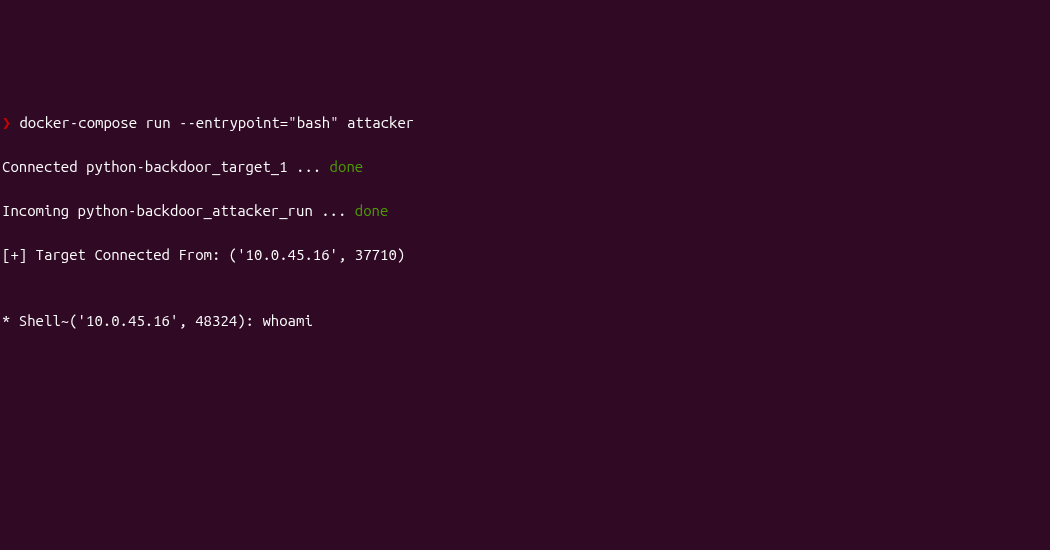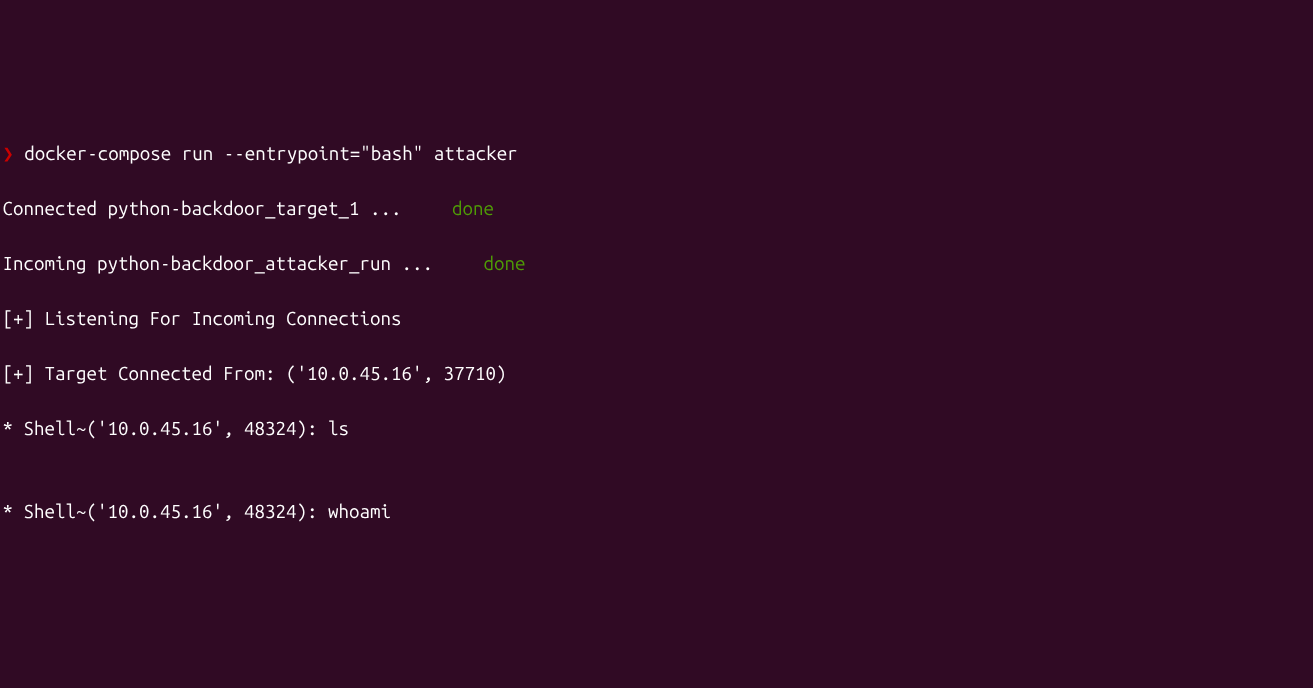--- a/index.html
+++ b/index.html
@@ -22,38 +22,35 @@
     .terminal {
       width: 100%;
       height: 100%;
     }
     .prompt-arrow {
       color: #cc0000;
       font-weight: bold;
     }
     .done {
       color: #4e9a06;
-      margin-left: 32px;
     }
     .line {
       display: block;
     }
   </style>
 </head>
 <body>
 
 
 
 <div class="terminal">
 <span class="line"><span class="prompt-arrow">❯</span><span> docker-compose run --entrypoint="bash" attacker</span></span>
 <span class="line"><span>Connected python-backdoor_target_1 ... </span><span class="done">done</span></span>
 <span class="line"><span>Incoming python-backdoor_attacker_run ... </span><span class="done">done</span></span>
-<span class="line">[+] Listening For Incoming Connections</span>
 <span class="line">[+] Target Connected From: ('10.0.45.16', 37710)</span>
-<span class="line">* Shell~('10.0.45.16', 48324): ls</span>
 <span class="line"></span>
 <span class="line">* Shell~('10.0.45.16', 48324): whoami</span>
 
 <span class="line"></span>
 
 
 
 
 
 

